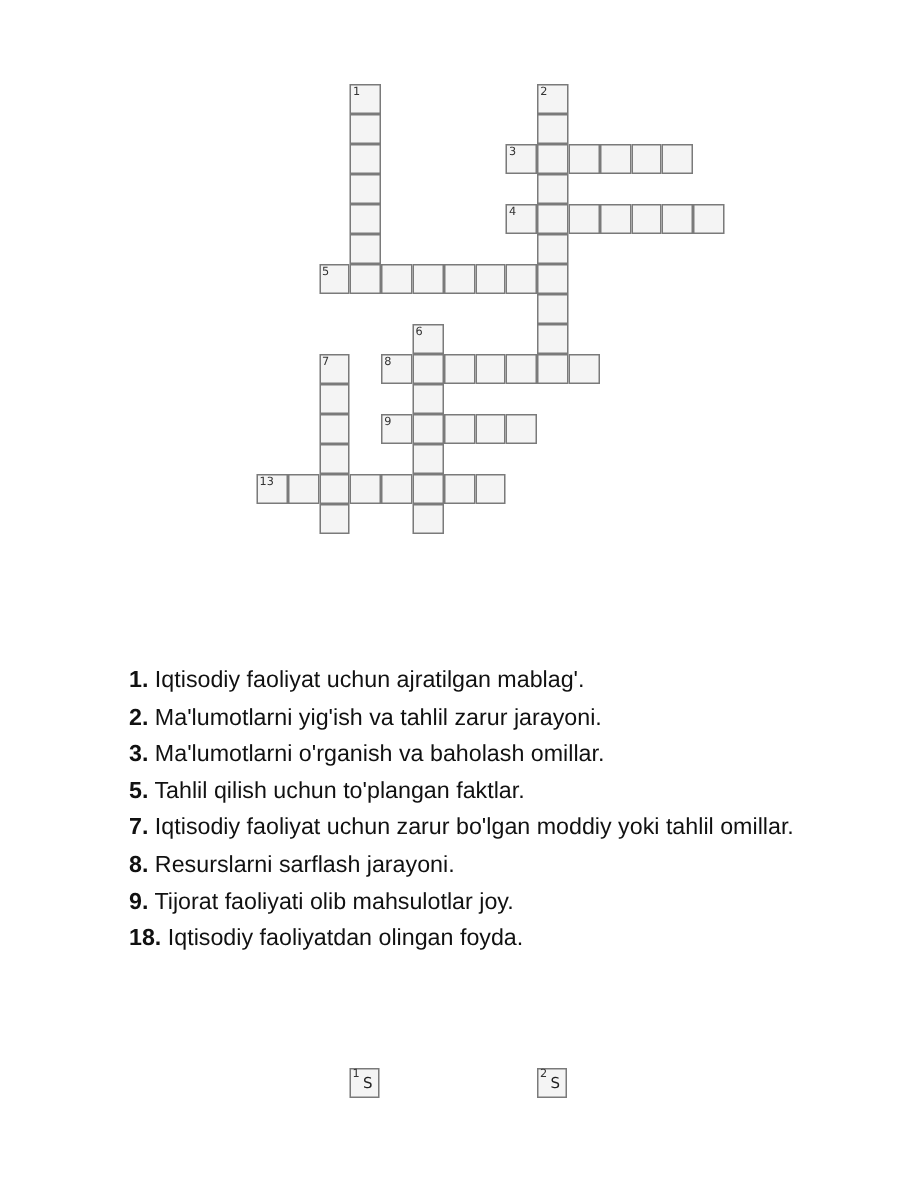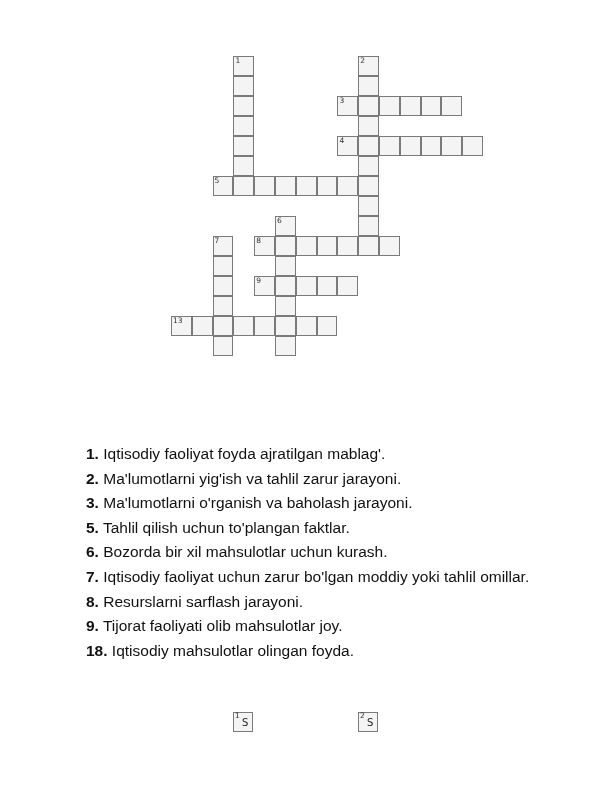--- a/index.html
+++ b/index.html
@@ -95,29 +95,28 @@
       <span class="num">13</span>
     </div>
     <div class="cell" style="left: 191.8px; top: 316px;"></div>
     <div class="cell" style="left: 233.4px; top: 316px;"></div>
     <div class="cell" style="left: 254.2px; top: 316px;"></div>
     <div class="cell" style="left: 295.8px; top: 316px;"></div>
     <div class="cell" style="left: 316.6px; top: 316px;"></div>
   </div>
 
 <div id="clues">
-  <div class="clue"><b>1.</b><span> Iqtisodiy faoliyat foyda ajratilgan mablag'.</span></div>
+  <div class="clue"><b>1.</b><span> Iqtisodiy faoliyat uchun ajratilgan mablag'.</span></div>
   <div class="clue"><b>2.</b><span> Ma'lumotlarni yig'ish va tahlil zarur jarayoni.</span></div>
-  <div class="clue"><b>3.</b><span> Ma'lumotlarni o'rganish va baholash jarayoni.</span></div>
+  <div class="clue"><b>3.</b><span> Ma'lumotlarni o'rganish va baholash omillar.</span></div>
   <div class="clue"><b>5.</b><span> Tahlil qilish uchun to'plangan faktlar.</span></div>
-  <div class="clue"><b>6.</b><span> Bozorda bir xil mahsulotlar uchun kurash.</span></div>
   <div class="clue"><b>7.</b><span> Iqtisodiy faoliyat uchun zarur bo'lgan moddiy yoki tahlil omillar.</span></div>
   <div class="clue"><b>8.</b><span> Resurslarni sarflash jarayoni.</span></div>
   <div class="clue"><b>9.</b><span> Tijorat faoliyati olib mahsulotlar joy.</span></div>
-  <div class="clue"><b>18.</b><span> Iqtisodiy mahsulotlar olingan foyda.</span></div>
+  <div class="clue"><b>18.</b><span> Iqtisodiy faoliyatdan olingan foyda.</span></div>
 </div>
 
 <div class="ans" style="left:233px;top:712px;">
   <span class="num">1</span>
   <span class="letter">S</span>
 </div>
 <div class="ans" style="left:358px;top:712px;">
   <span class="num">2</span>
   <span class="letter">S</span>
 </div>

